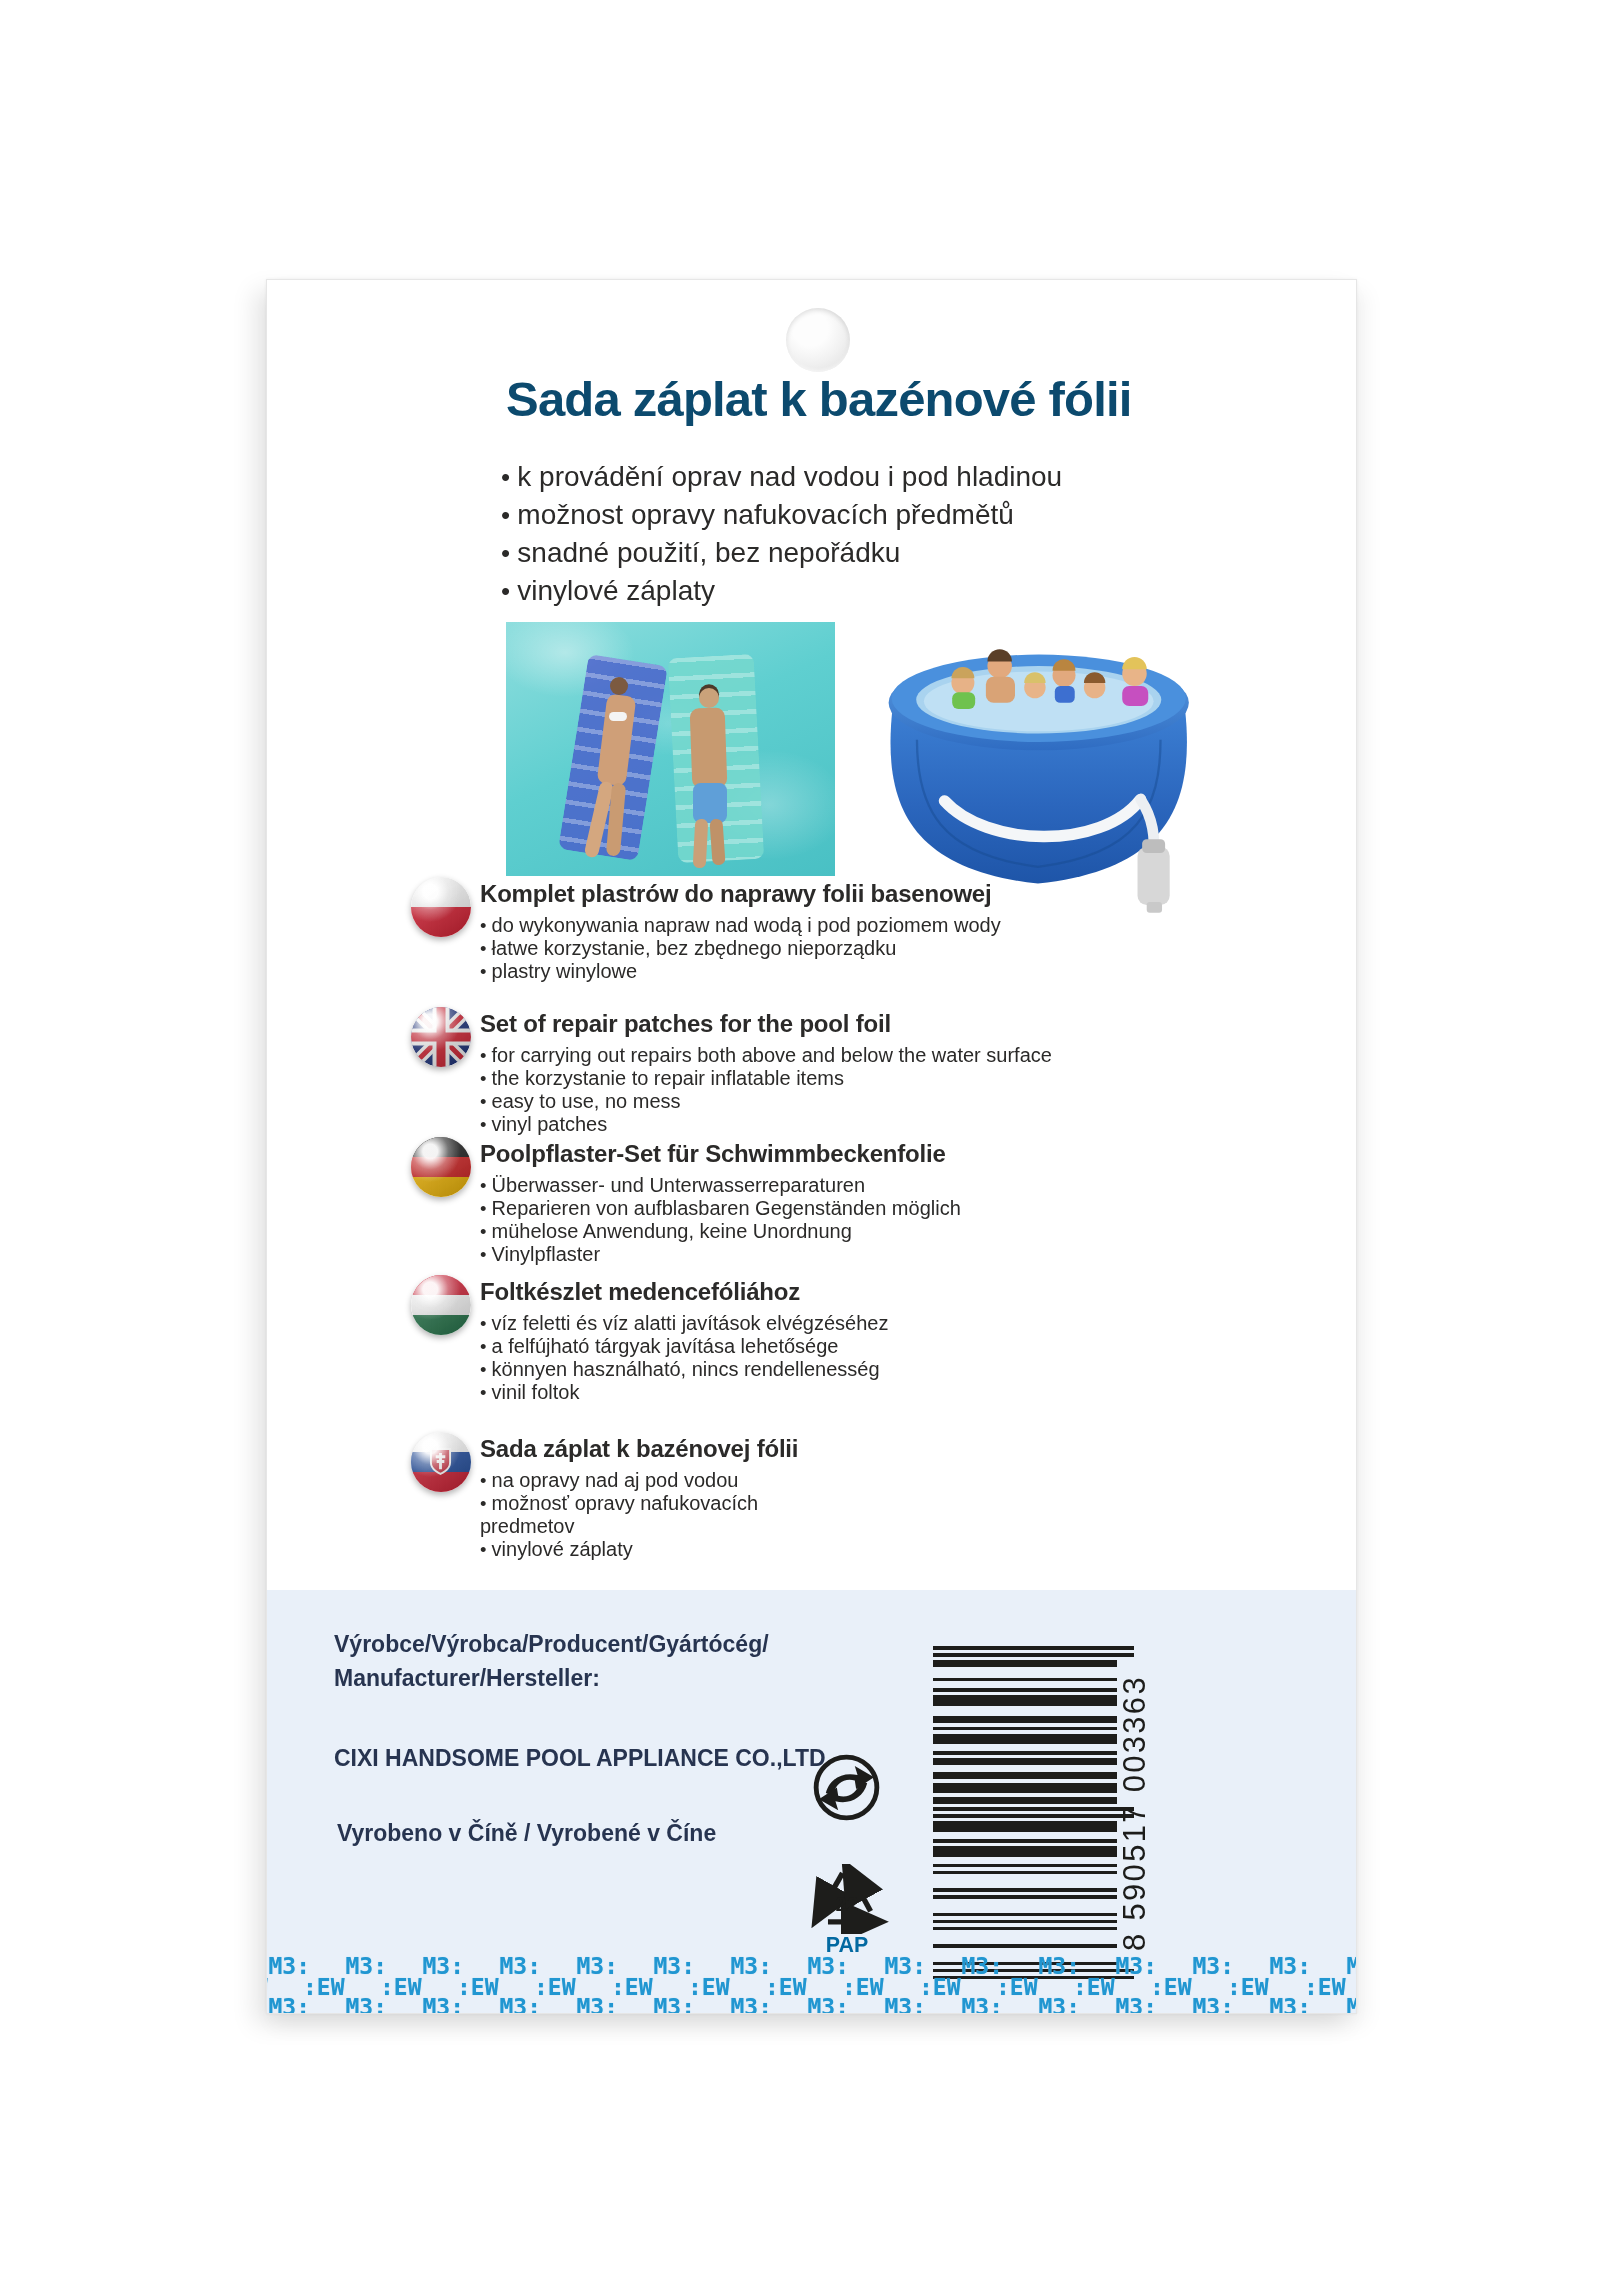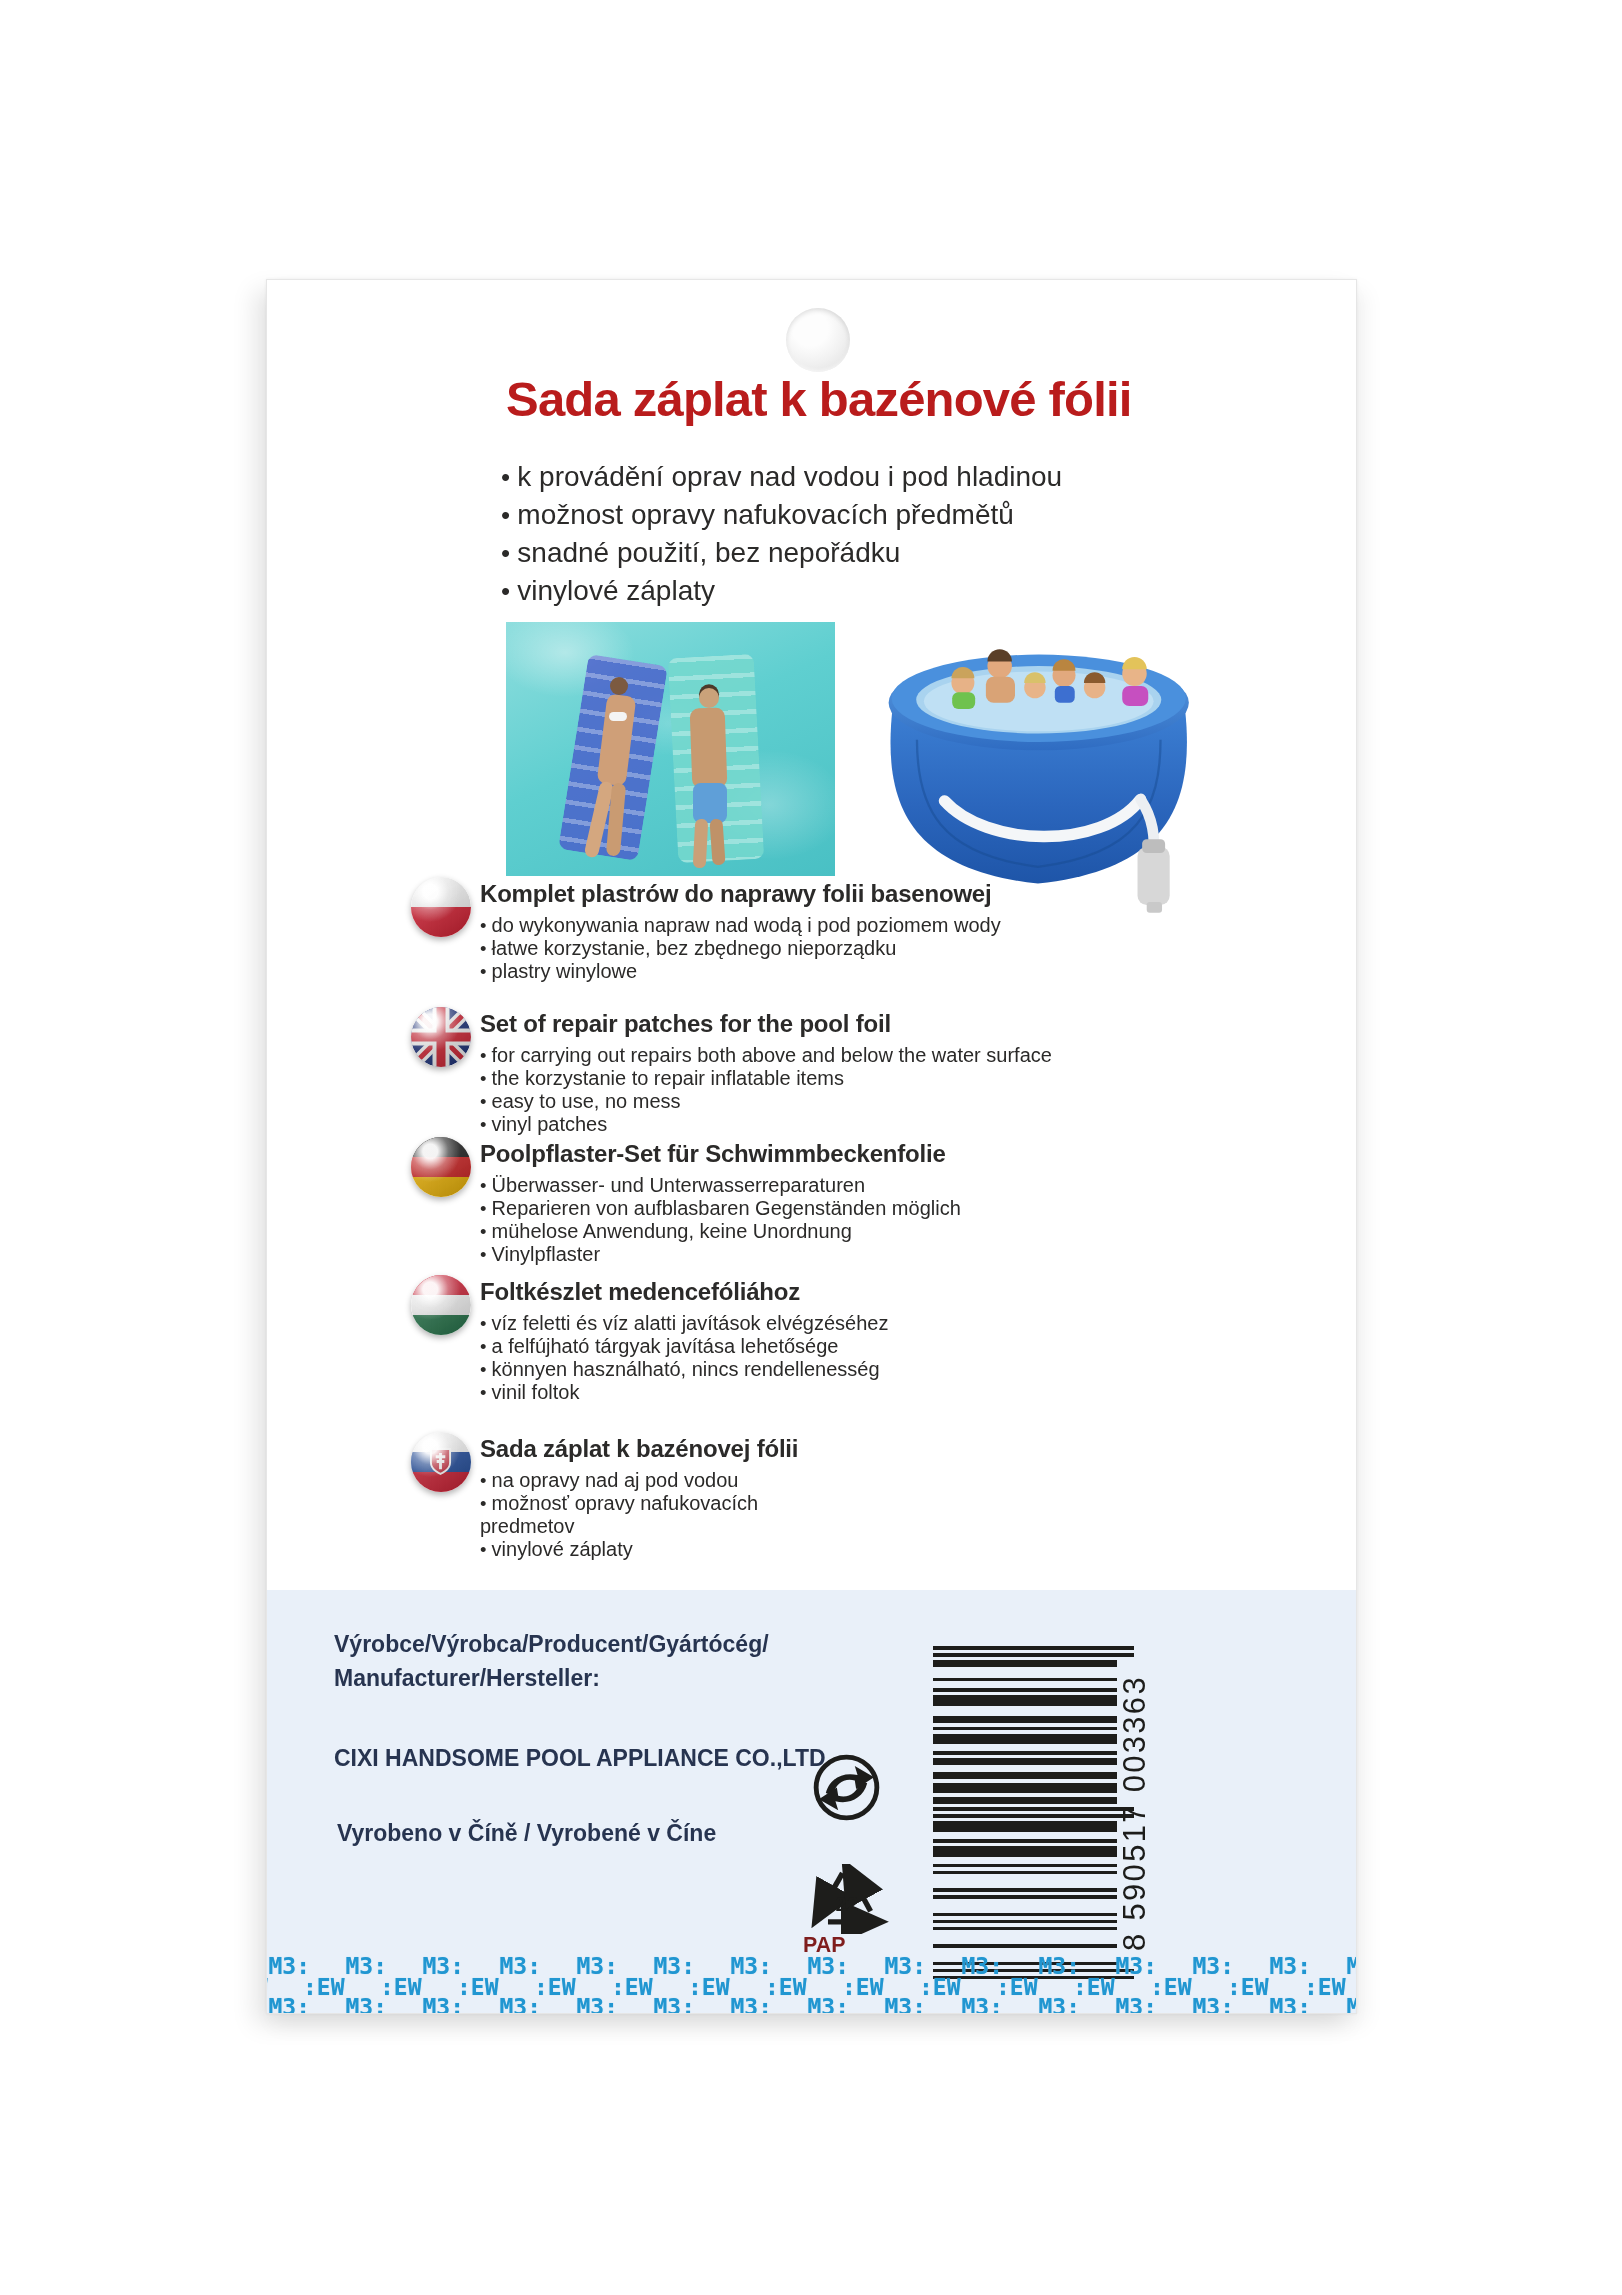--- a/index.html
+++ b/index.html
@@ -8,21 +8,21 @@
 
   .card{position:absolute;left:266px;top:279px;width:1089px;height:1733px;background:#fff;
         border:0.8px solid #e6e6e6;
         box-shadow:-12.2px 10.7px 23px rgba(0,0,0,.10), 7.7px 12.2px 21.4px rgba(0,0,0,.06), 0 0 3.1px rgba(0,0,0,.05);}
 
   .hole{position:absolute;left:519px;top:27.5px;width:64px;height:64px;border-radius:50%;
         background:radial-gradient(circle at 38% 32%, #fdfdfd 0 30%, #f0f0f0 60%, #dcdcdc 100%);
         box-shadow:inset 0 2.3px 5.4px rgba(0,0,0,.12), inset 0 -1.5px 3.1px rgba(255,255,255,.8);}
 
   .title{position:absolute;left:239px;top:93px;width:811px;margin:0;
-         font-size:49px;font-weight:700;letter-spacing:-0.8px;color:#b91c1c;line-height:1.1;}
+         font-size:49px;font-weight:700;letter-spacing:-0.8px;color:#0c4a6e;line-height:1.1;}
 
   ul{list-style:none;margin:0;padding:0;}
   .intro{position:absolute;left:234px;top:178px;width:673px;color:#2b2a29;}
   .intro li{font-size:28px;line-height:38px;white-space:nowrap;}
   .intro li::before{content:"• ";font-size:26px;}
 
   
   .photo-left{position:absolute;left:239px;top:342px;width:329px;height:254px;overflow:hidden;
       background:
         radial-gradient(107px 69px at 18% 12%, rgba(255,255,255,.40), rgba(255,255,255,0) 65%),
@@ -67,22 +67,22 @@
 
   
   .panel{position:absolute;left:0;top:1310px;width:1089px;height:423px;background:#e9f0f9;overflow:hidden;}
   .mfr{position:absolute;color:#273450;font-weight:700;}
   .mfr-label{left:67px;top:37px;font-size:23px;line-height:34px;}
   .mfr-company{left:67px;top:155px;font-size:23px;}
   .mfr-madein{left:70px;top:230px;font-size:23px;}
 
   .green-dot{position:absolute;left:545px;top:163px;width:69px;height:69px;}
   .pap-tri{position:absolute;left:536px;top:274px;width:88px;height:70px;}
-  .pap-label{position:absolute;left:536px;top:343px;width:88px;text-align:left;
-             font-size:21.4px;font-weight:700;color:#7f1d1d;}
+  .pap-label{position:absolute;left:536px;top:343px;width:88px;text-align:center;
+             font-size:21.4px;font-weight:700;color:#0369a1;}
 
   .barcode{position:absolute;left:666px;top:56px;width:203px;height:334px;}
   .bc-bar{width:184px;background:#1d1d1b;}
   .bc-bar.long{width:201px;}
   .bc-digits{position:absolute;left:700px;top:206px;width:334px;height:34px;
              transform:rotate(-90deg);font-size:31px;color:#1d1d1b;letter-spacing:2.3px;
              font-family:"Liberation Sans",sans-serif;text-align:center;}
 
   .pattern-strip{position:absolute;left:0;top:363px;width:1089px;height:60px;overflow:hidden;}
   .pat-row{position:absolute;white-space:nowrap;font-family:"DejaVu Sans Mono",monospace;

